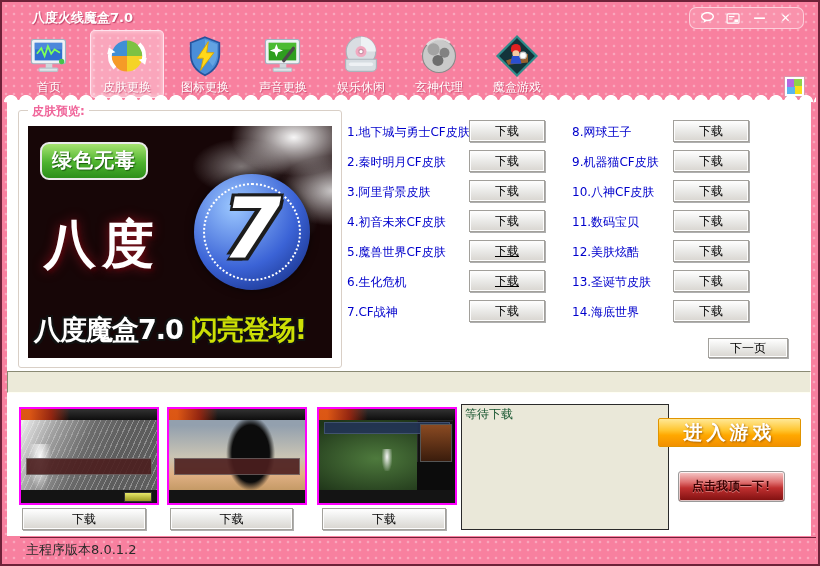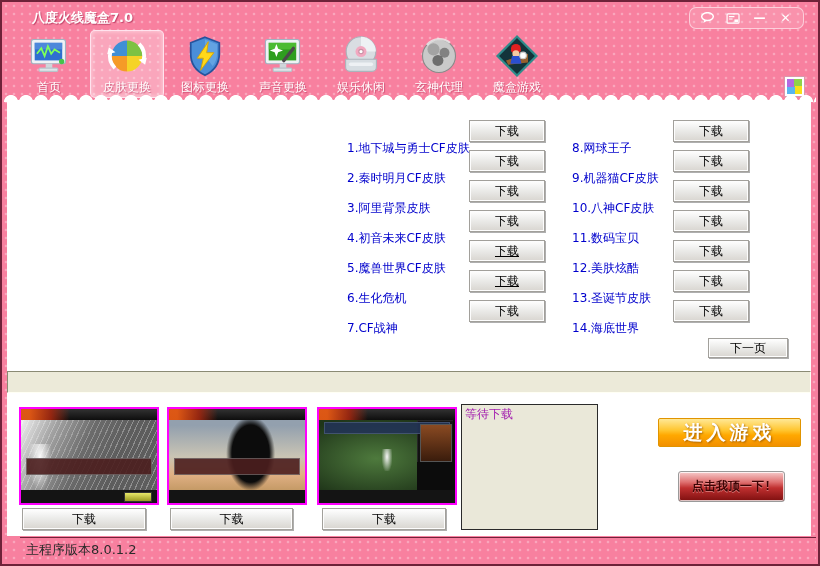--- a/index.html
+++ b/index.html
@@ -63,21 +63,21 @@
     font-size:84px;font-weight:900;font-style:italic;color:#fff;padding-bottom:6px;
     text-shadow:-3px -3px 0 #1d1d1d,3px -3px 0 #1d1d1d,-3px 3px 0 #1d1d1d,3px 3px 0 #1d1d1d;}
   .caption{position:absolute;left:6px;right:2px;bottom:10px;display:flex;align-items:baseline;
     white-space:nowrap;}
   .cap-l{font-size:27px;font-weight:900;color:#fff;letter-spacing:-1px;
     text-shadow:-2px -2px 0 #111,2px -2px 0 #111,-2px 2px 0 #111,2px 2px 0 #111;}
   .cap-r{font-size:27px;font-weight:900;color:#cde005;margin-left:8px;letter-spacing:-1px;
     text-shadow:-2px -2px 0 #111,2px -2px 0 #111,-2px 2px 0 #111,2px 2px 0 #111;}
   
   .skin-row{position:absolute;height:24px;}
-  .skin-label{position:absolute;left:4px;top:20px;font-size:12px;color:#0000cc;white-space:nowrap;}
+  .skin-label{position:absolute;left:4px;top:4px;font-size:12px;color:#0000cc;white-space:nowrap;}
   .dl-btn{position:absolute;top:0;width:76px;height:22px;font-size:12px;color:#000;cursor:pointer;
     font-family:inherit;background:linear-gradient(#ffffff,#ececea 45%,#d8d5d0);
     border:1px solid #a2a09b;box-shadow:1px 1px 0 rgba(110,110,110,.55), inset 0 0 0 1px #fdfdfd;}
   .dl-btn.u{text-decoration:underline;}
   .c1 .dl-btn{left:126px;}
   .c2 .dl-btn{left:105px;}
   .next-btn{position:absolute;left:701px;top:238px;width:80px;height:20px;font-size:12px;
     color:#000;cursor:pointer;font-family:inherit;
     background:linear-gradient(#ffffff,#ececea 45%,#d8d5d0);
     border:1px solid #a2a09b;box-shadow:1px 1px 0 rgba(110,110,110,.55), inset 0 0 0 1px #fdfdfd;}
@@ -110,22 +110,22 @@
   .thumb-3 .t-body::after{content:"";position:absolute;right:0;top:0;bottom:0;width:28%;
     background:linear-gradient(#161616,#0c0c0c);
     box-shadow:inset -4px -30px 0 -2px #0c0c0c, inset 0 0 0 1px #262626;}
   .thumb-3 .t-band{top:14%;height:10%;background:#235; border-color:#457;}
   .thumb-poster{position:absolute;right:3px;top:16%;width:22%;height:38%;
     background:linear-gradient(#8a4a22,#3a1c0c);border:1px solid #555;}
   .thumb-dl{position:absolute;top:408px;height:22px;font-size:12px;color:#000;cursor:pointer;
     font-family:inherit;background:linear-gradient(#ffffff,#ececea 45%,#d8d5d0);
     border:1px solid #a2a09b;box-shadow:1px 1px 0 rgba(110,110,110,.55), inset 0 0 0 1px #fdfdfd;}
   
-  .queue{position:absolute;left:454px;top:304px;width:137px;height:126px;background:#eae8d9;
-    border:1px solid #2a2a2a;box-sizing:border-box;font-size:12px;color:#a21caf;padding:1px 3px;}
+  .queue{position:absolute;left:454px;top:304px;width:208px;height:126px;background:#eae8d9;
+    border:1px solid #2a2a2a;box-sizing:border-box;font-size:12px;color:#14532d;padding:1px 3px;}
   .enter-game{position:absolute;left:651px;top:318px;width:143px;height:29px;cursor:pointer;
     border:1px solid #e09400;border-radius:2px;font-family:inherit;
     background:linear-gradient(#ffe896,#ffc52e 42%,#ffa800 60%,#f29000);
     font-size:19px;font-weight:bold;color:#fff;letter-spacing:4px;
     text-shadow:1px 1px 2px #a96400;}
   .vote-btn{position:absolute;left:671px;top:371px;width:107px;height:31px;cursor:pointer;
     border:1px solid #9a9a9a;border-radius:3px;font-family:Liberation Mono, monospace;
     background:linear-gradient(#f6caca,#df7070 35%,#c03030 55%,#7e0f0f);
     box-shadow:inset 0 0 0 1px rgba(255,255,255,.75);
     font-size:12px;font-weight:bold;color:#3d0404;text-shadow:0 1px 0 rgba(255,200,200,.45);}
@@ -256,20 +256,36 @@
           </svg>
       </span>
       <span class="tool-label">魔盒游戏</span>
     </div>
   </div>
   <span class="palette"></span>
   <div class="lace"></div>
 
   <div class="content">
 
+    <div class="groupbox">
+      <span class="gb-label">皮肤预览:</span>
+      <div class="preview">
+        <div class="clouds"></div>
+        <div class="badge">绿色无毒</div>
+        <div class="brand">八度</div>
+        <div class="orb">
+          <div class="orb-ring"></div>
+          <span class="seven">7</span>
+        </div>
+        <div class="caption">
+          <span class="cap-l">八度魔盒7.0</span>
+          <span class="cap-r">闪亮登场!</span>
+        </div>
+      </div>
+    </div>
 
     <div class="skin-row c1" style="left:336px;top:20px">
       <span class="skin-label">1.地下城与勇士CF皮肤</span>
       <button class="dl-btn">下载</button>
     </div>
     <div class="skin-row c1" style="left:336px;top:50px">
       <span class="skin-label">2.秦时明月CF皮肤</span>
       <button class="dl-btn">下载</button>
     </div>
     <div class="skin-row c1" style="left:336px;top:80px">

